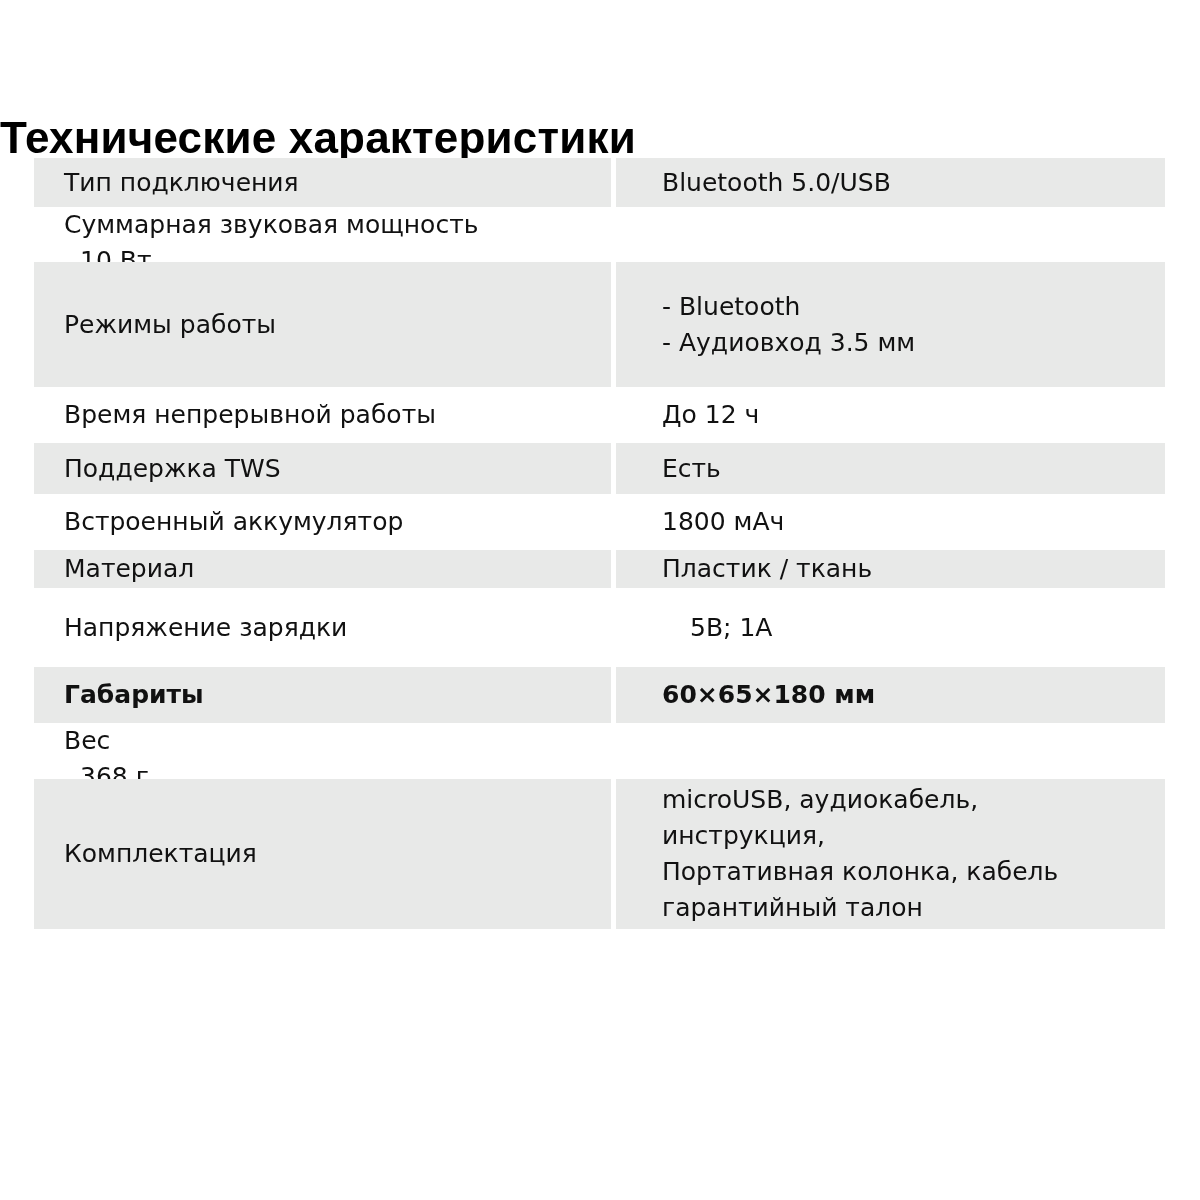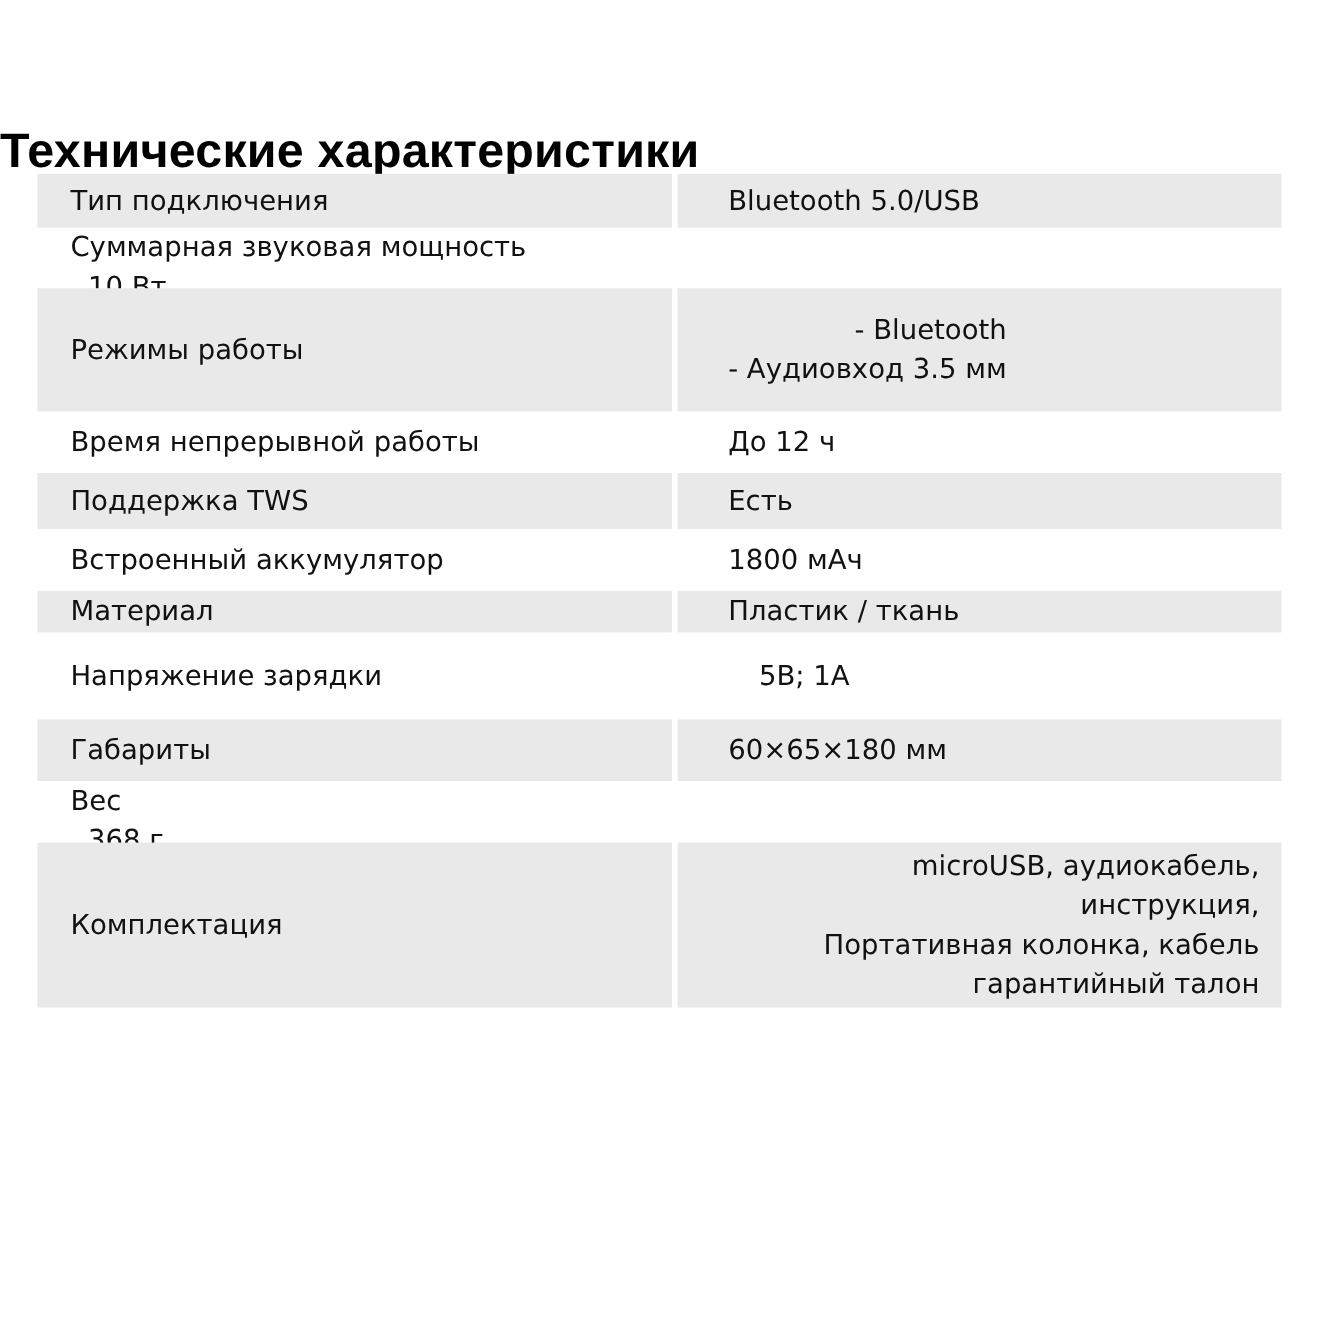--- a/index.html
+++ b/index.html
@@ -39,21 +39,20 @@
       width: 1131px;
       box-sizing: border-box;
     }
     .cell {
       box-sizing: border-box;
       display: flex;
       align-items: center;
       font-size: 25px;
       line-height: 36px;
       color: #111111;
-      text-align: right;
     }
     .cell.key {
       width: 577px;
       padding-left: 30px;
     }
     .cell.gap {
       width: 5px;
       background: #ffffff;
     }
     .cell.val {
@@ -87,21 +86,21 @@
   </div>
   <div class="row" style="height: 55px; flex-direction: column;">
     <div class="cell key">Суммарная звуковая мощность</div>
     <div class="cell gap"></div>
     <div class="cell val">
       <div class="val-lines">
         <span>10 Вт</span>
       </div>
     </div>
   </div>
-  <div class="row shaded" style="height: 112px;">
+  <div class="row shaded" style="height: 125px;">
     <div class="cell key">Режимы работы</div>
     <div class="cell gap"></div>
     <div class="cell val">
       <div class="val-lines">
         <span>- Bluetooth</span>
         <span>- Аудиовход 3.5 мм</span>
       </div>
     </div>
   </div>
   <div class="row" style="height: 56px;">
@@ -142,21 +141,21 @@
   </div>
   <div class="row" style="height: 79px; gap: 30px;">
     <div class="cell key">Напряжение зарядки</div>
     <div class="cell gap"></div>
     <div class="cell val">
       <div class="val-lines">
         <span>5В; 1А</span>
       </div>
     </div>
   </div>
-  <div class="row shaded" style="height: 56px;">
+  <div class="row shaded" style="height: 56px; font-weight: bold;">
     <div class="cell key">Габариты</div>
     <div class="cell gap"></div>
     <div class="cell val">
       <div class="val-lines">
         <span>60×65×180 мм</span>
       </div>
     </div>
   </div>
   <div class="row" style="height: 56px; flex-direction: column;">
     <div class="cell key">Вес</div>

